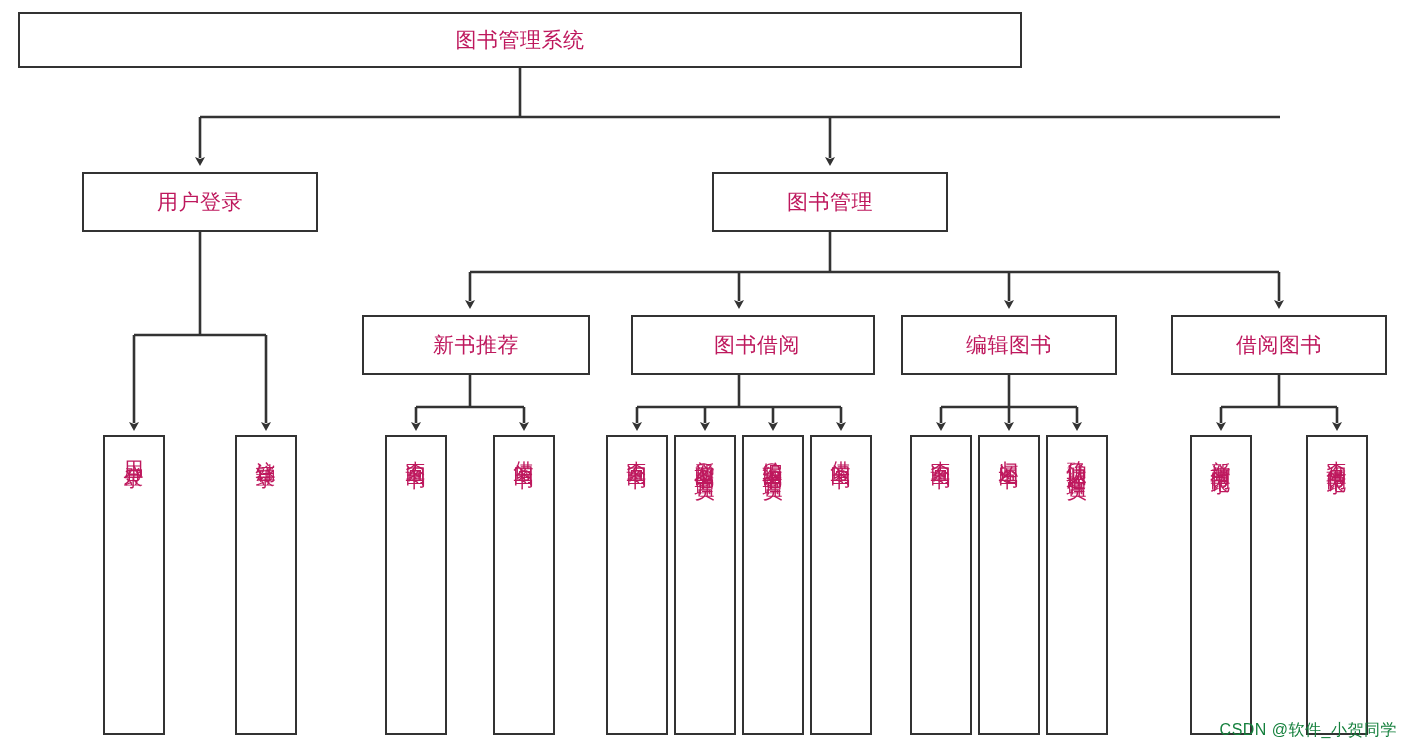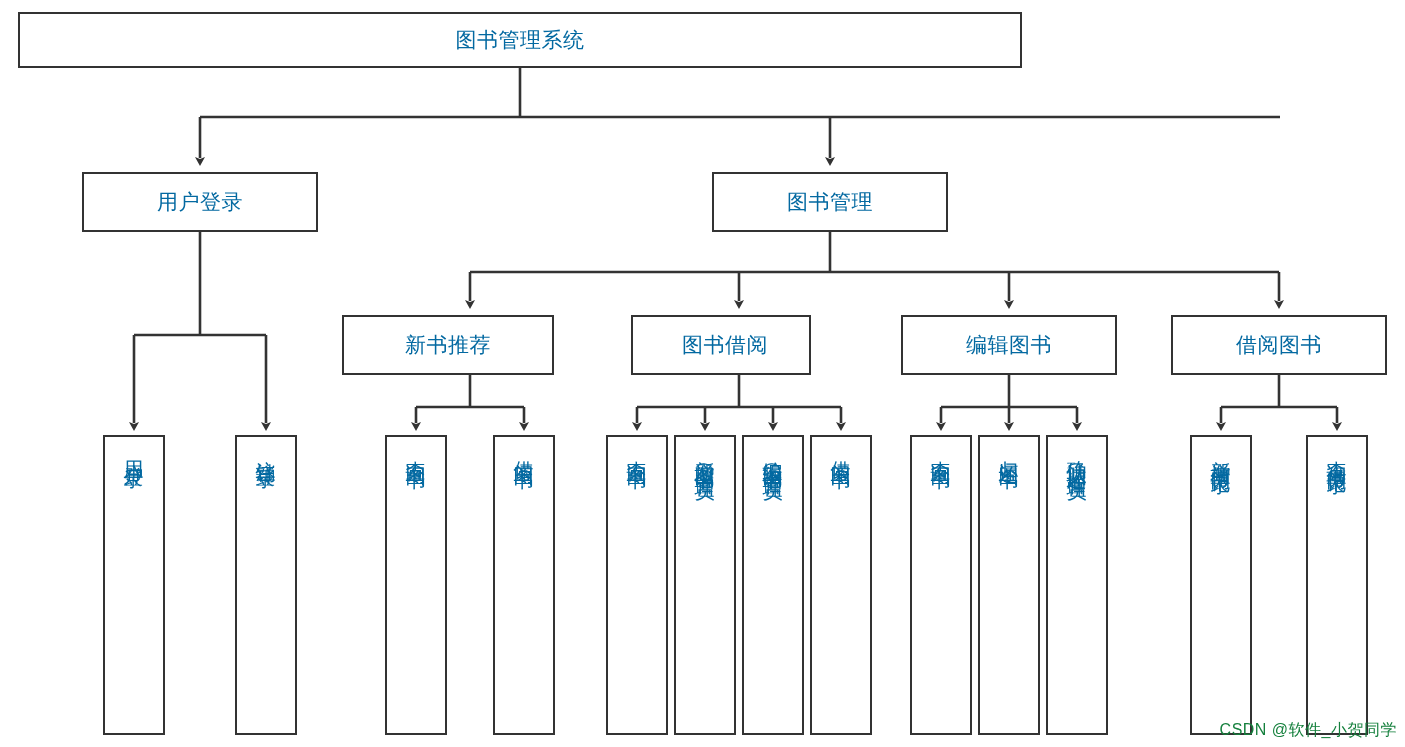--- a/index.html
+++ b/index.html
@@ -33,21 +33,21 @@
     display: flex;
     align-items: center;
     justify-content: center;
     color: #1a1a1a;
   }
   .node-label {
     font-size: 21px;
     line-height: 1.15;
     letter-spacing: 0.5px;
     white-space: nowrap;
-    color: #0369a1;
+    color: #be185d;
   }
   .node.leaf {
     align-items: flex-start;
     padding-top: 8px;
   }
   .node.leaf .node-label {
     writing-mode: vertical-rl;
     text-orientation: upright;
     white-space: nowrap;
     font-size: 20px;
@@ -123,24 +123,24 @@
     <span class="node-label">图书管理系统</span>
   </div>
 
   <div class="node" style="left:82px; top:172px; width:236px; height:60px;">
     <span class="node-label">用户登录</span>
   </div>
   <div class="node" style="left:712px; top:172px; width:236px; height:60px;">
     <span class="node-label">图书管理</span>
   </div>
 
-  <div class="node" style="left:342px; top:315px; width:212px; height:60px;">
+  <div class="node" style="left:362px; top:315px; width:228px; height:60px;">
     <span class="node-label">新书推荐</span>
   </div>
-  <div class="node" style="left:631px; top:315px; width:180px; height:60px;padding-left:8px;">
+  <div class="node" style="left:631px; top:315px; width:244px; height:60px;padding-left:8px;">
     <span class="node-label">图书借阅</span>
   </div>
   <div class="node" style="left:901px; top:315px; width:216px; height:60px;">
     <span class="node-label">编辑图书</span>
   </div>
   <div class="node" style="left:1171px; top:315px; width:216px; height:60px;">
     <span class="node-label">借阅图书</span>
   </div>
 
   <div class="node leaf" style="left:103px; top:435px; width:62px; height:300px;">

